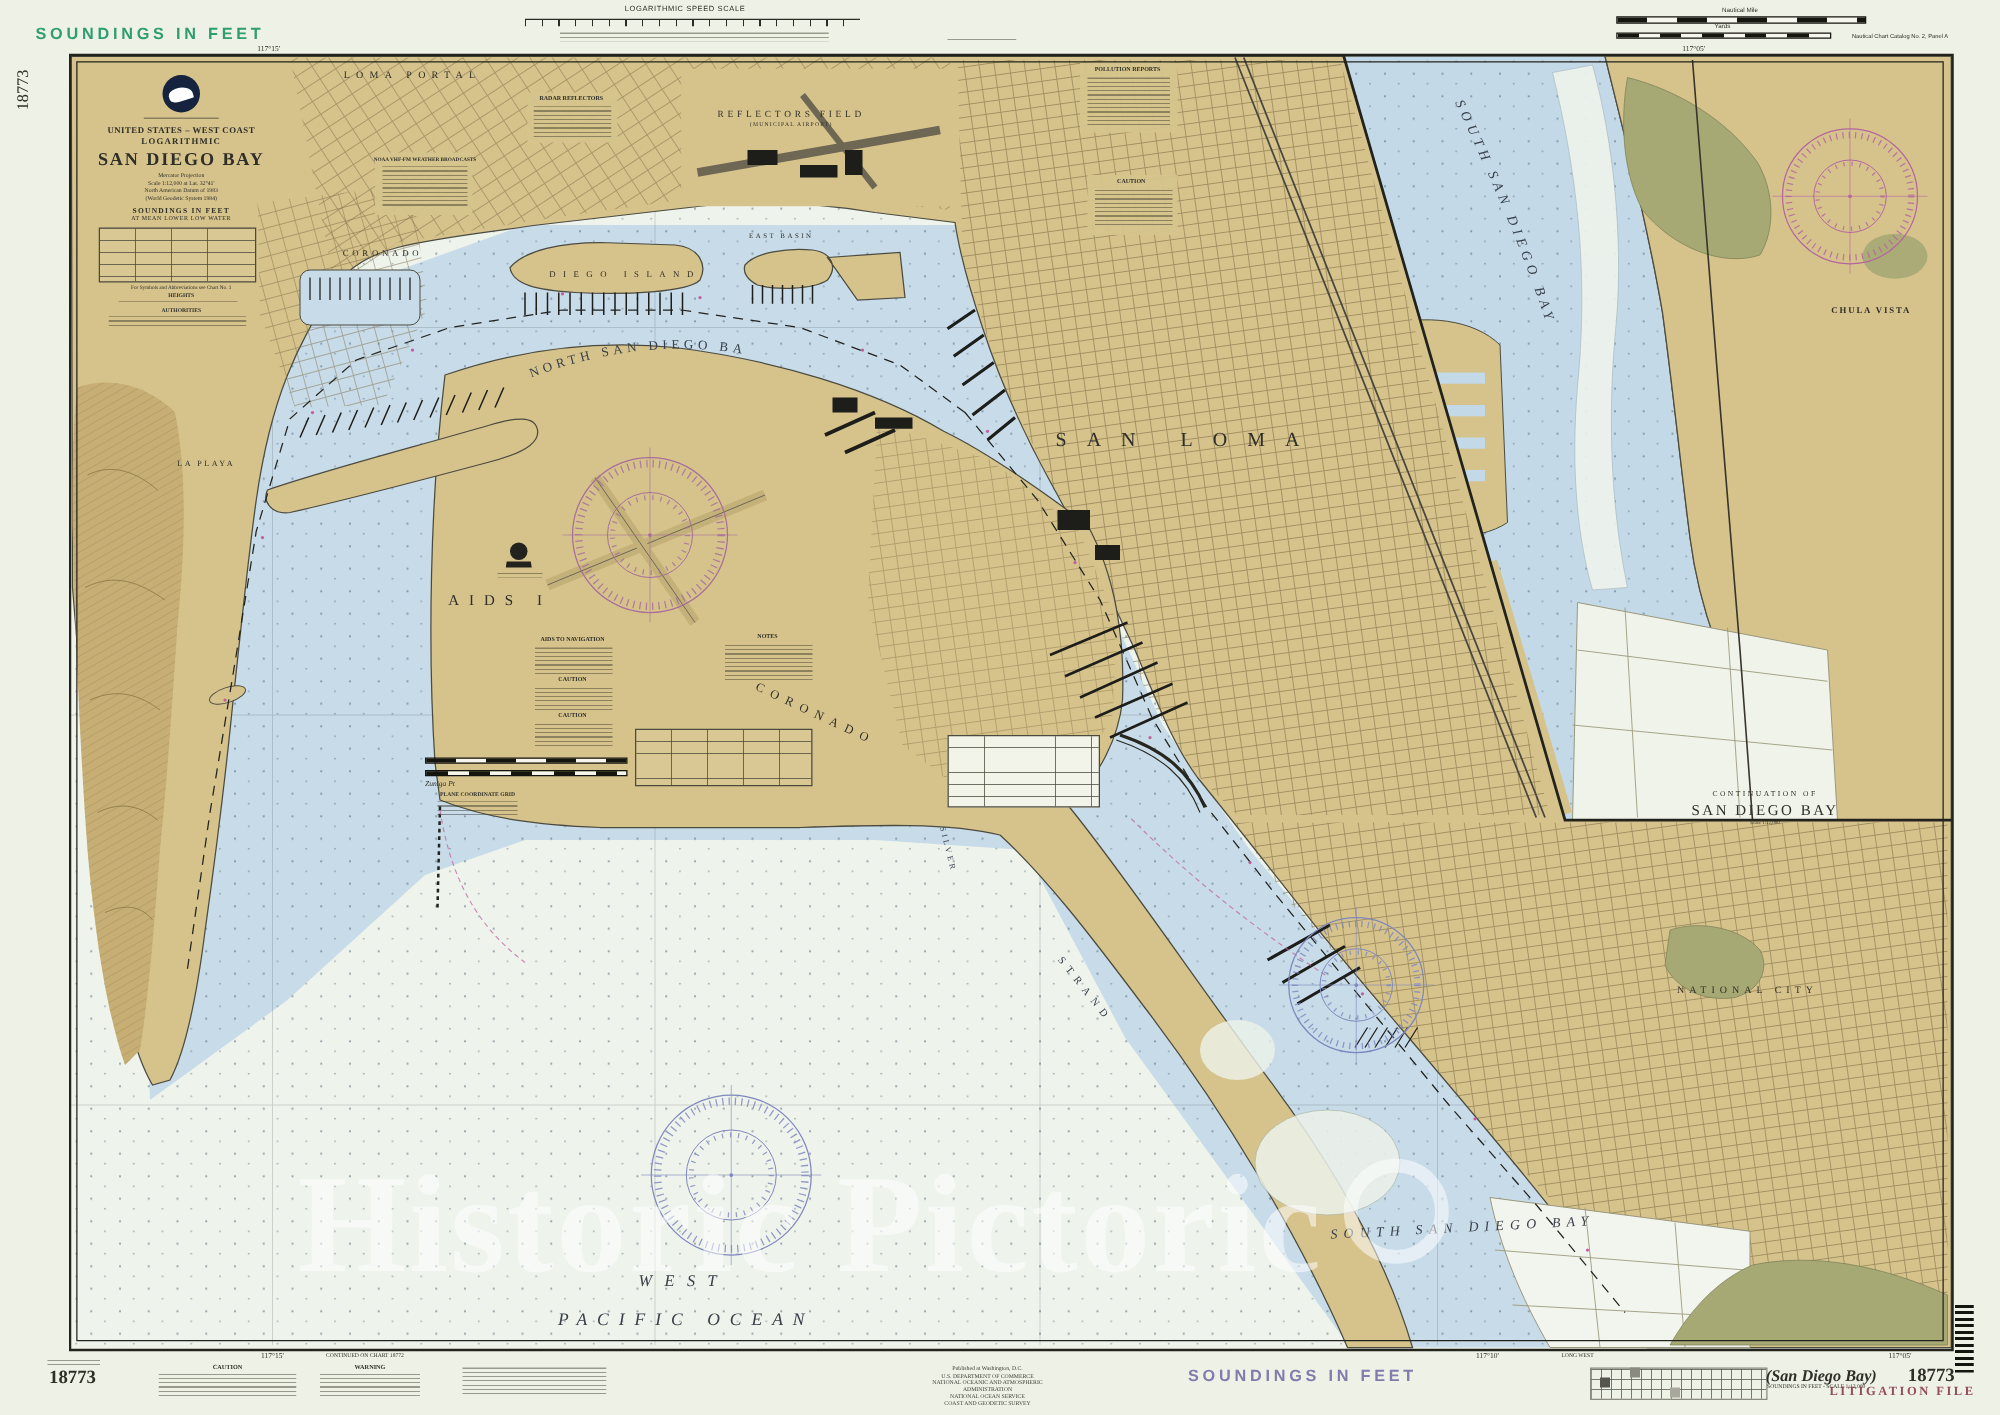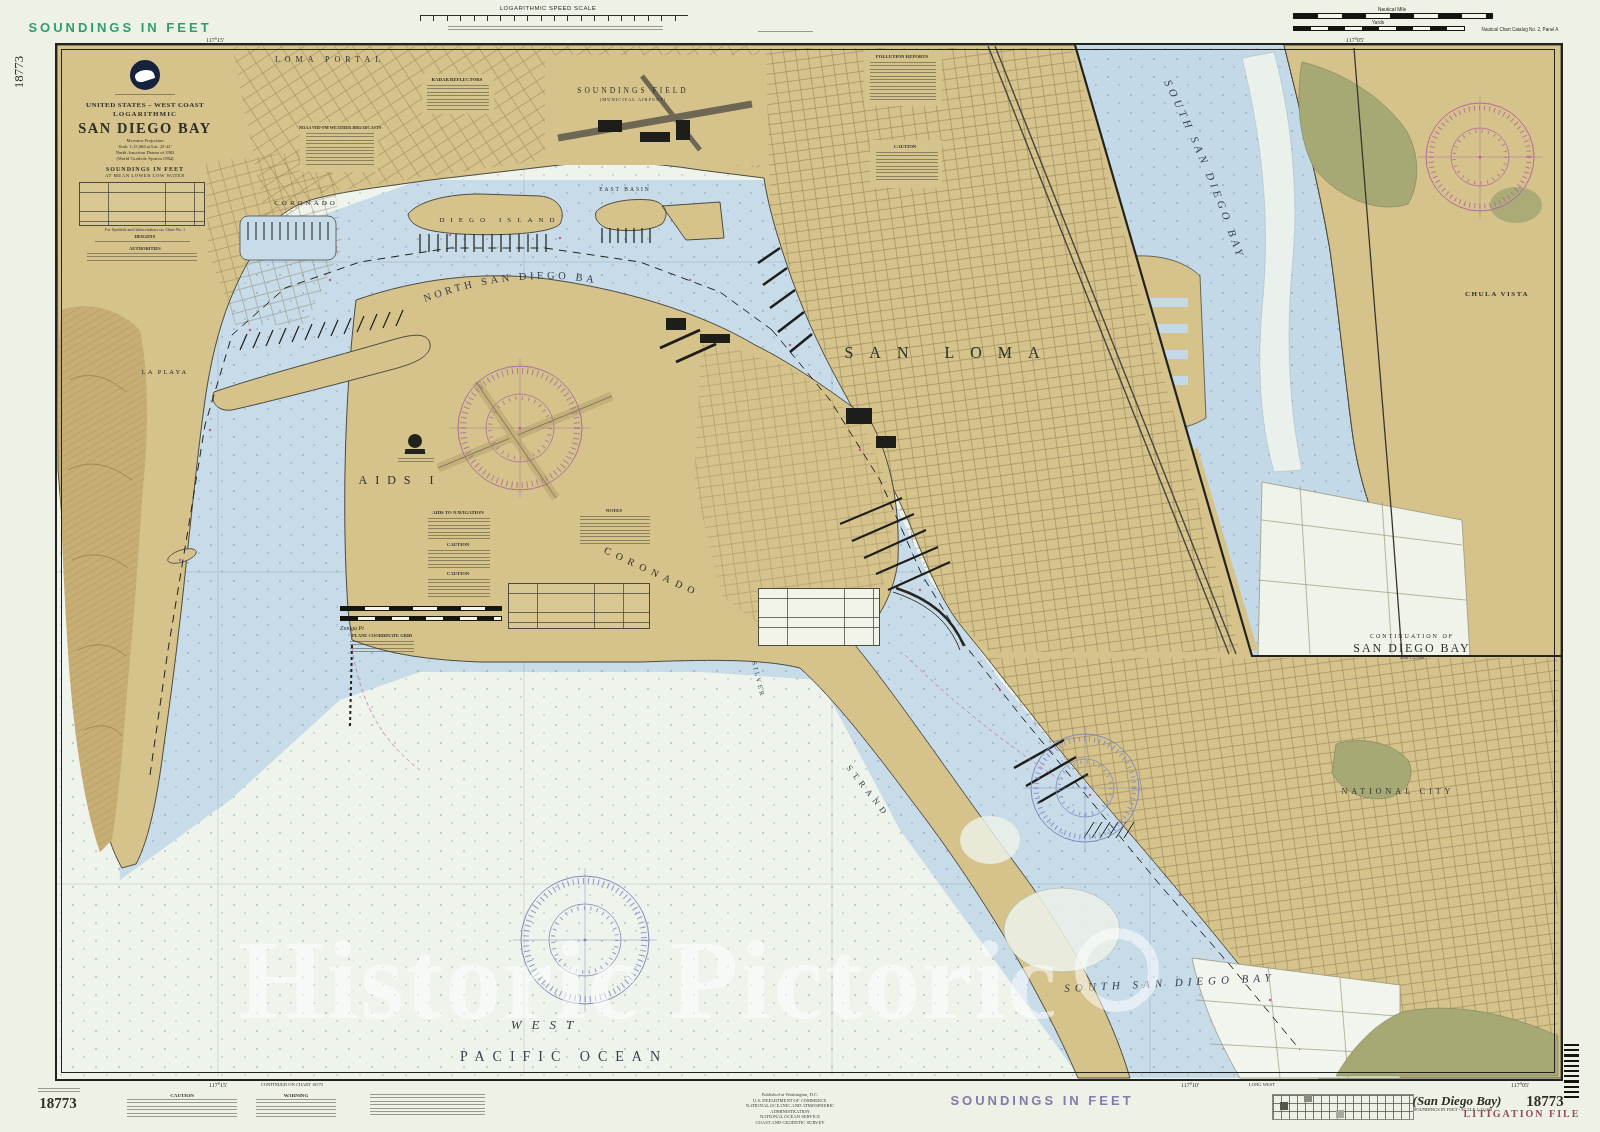--- a/index.html
+++ b/index.html
@@ -297,33 +297,33 @@
 
   <div class="nmbar" style="left:340px;top:606px;width:160px;height:3px;"></div>
   <div class="ydbar" style="left:340px;top:616px;width:160px;"></div>
 
   <div class="tblbox" style="left:508px;top:583px;width:140px;height:44px;"></div>
   <div class="tblbox whitebox" style="left:758px;top:588px;width:120px;height:56px;"></div>
 
   <div class="lbl" style="left:330px;top:60px;font-size:8px;letter-spacing:5px;">LOMA PORTAL</div>
   <div class="lbl" style="left:306px;top:203px;font-size:7px;letter-spacing:3px;">CORONADO</div>
   <div class="lbl" style="left:165px;top:372px;font-size:6.5px;letter-spacing:2px;">LA PLAYA</div>
-  <div class="lbl" style="left:633px;top:91px;font-size:7.5px;letter-spacing:3px;">SOUNDINGS FIELD</div>
+  <div class="lbl" style="left:633px;top:91px;font-size:7.5px;letter-spacing:3px;">REFLECTORS FIELD</div>
   <div class="lbl" style="left:633px;top:100px;font-size:4.5px;letter-spacing:1px;">(MUNICIPAL AIRPORT)</div>
   <div class="lbl" style="left:500px;top:220px;font-size:7px;letter-spacing:6px;">DIEGO ISLAND</div>
   <div class="lbl" style="left:625px;top:190px;font-size:5.5px;letter-spacing:2px;">EAST BASIN</div>
   <div class="lbl" style="left:950px;top:353px;font-size:16px;letter-spacing:16px;">SAN LOMA</div>
   <div class="lbl" style="left:400px;top:480px;font-size:12px;letter-spacing:8px;">AIDS I</div>
   <div class="lbl" style="left:652px;top:572px;font-size:10px;letter-spacing:6px;transform:translate(-50%,-50%) rotate(25deg);">CORONADO</div>
   <div class="lbl" style="left:352px;top:628px;font-size:6px;font-style:italic;">Zuniga Pt</div>
   <div class="lbl" style="left:1170px;top:983px;font-size:11px;font-style:italic;letter-spacing:5px;transform:translate(-50%,-50%) rotate(-3deg);color:#39404a;">SOUTH SAN DIEGO BAY</div>
   <div class="lbl" style="left:1398px;top:792px;font-size:8px;letter-spacing:4px;">NATIONAL CITY</div>
   <div class="lbl" style="left:547px;top:1024px;font-size:13px;font-style:italic;letter-spacing:10px;color:#39404a;">WEST</div>
-  <div class="lbl" style="left:564px;top:1057px;font-size:14px;letter-spacing:8px;color:#39404a;">PACIFIC OCEAN</div>
-  <div class="lbl" style="left:1497px;top:249px;font-size:7px;font-weight:bold;letter-spacing:1.5px;margin-top:45px;">CHULA VISTA</div>
+  <div class="lbl" style="left:549px;top:1057px;font-size:14px;font-style:italic;letter-spacing:8px;color:#39404a;">PACIFIC OCEAN</div>
+  <div class="lbl" style="left:1497px;top:249px;font-size:7px;font-weight:bold;letter-spacing:1.5px;">CHULA VISTA</div>
   <div class="lbl" style="left:1412px;top:636px;font-size:6px;letter-spacing:2px;">CONTINUATION OF</div>
   <div class="lbl" style="left:1412px;top:648px;font-size:12px;letter-spacing:2px;">SAN DIEGO BAY</div>
   <div class="lbl" style="left:1412px;top:658px;font-size:4px;">Scale 1:12,000</div>
 
   <div class="lbl sans" style="left:120px;top:27px;font-size:13px;font-weight:bold;letter-spacing:3px;color:#2f9e6e;transform:translate(-50%,-50%);">SOUNDINGS IN FEET</div>
   <div class="lbl" style="left:18px;top:72px;font-size:13px;transform:translate(-50%,-50%) rotate(-90deg);">18773</div>
 
   <div class="lbl sans" style="left:548px;top:8px;font-size:6px;letter-spacing:.5px;">LOGARITHMIC SPEED SCALE</div>
   <div class="ruler" style="left:420px;top:15px;width:268px;"></div>
   <div class="fk" style="left:448px;top:26px;width:215px;height:7px;z-index:30;"></div>

